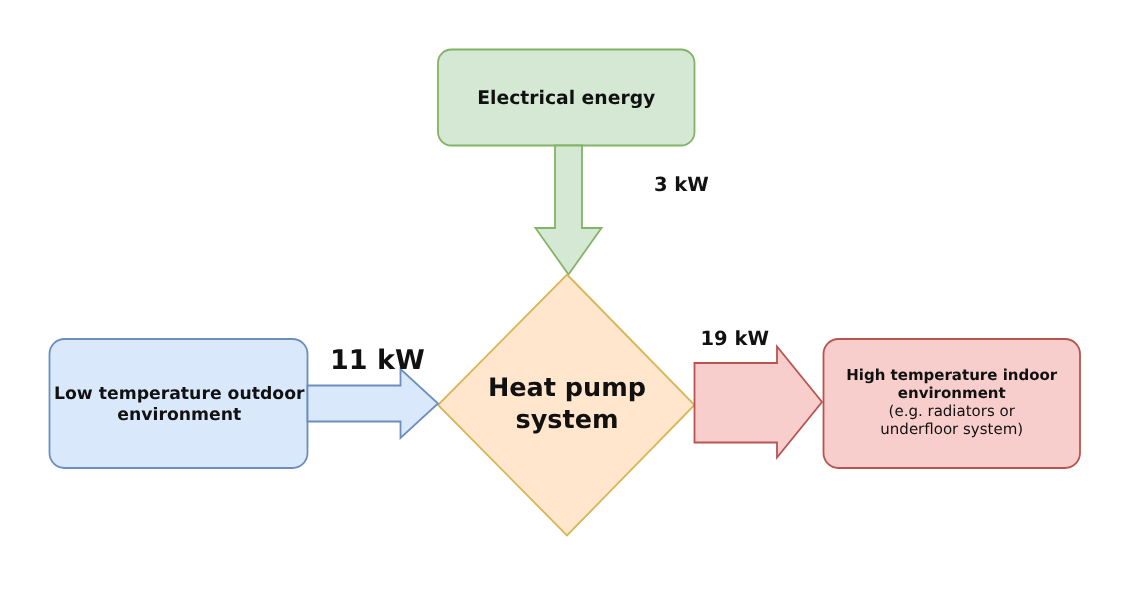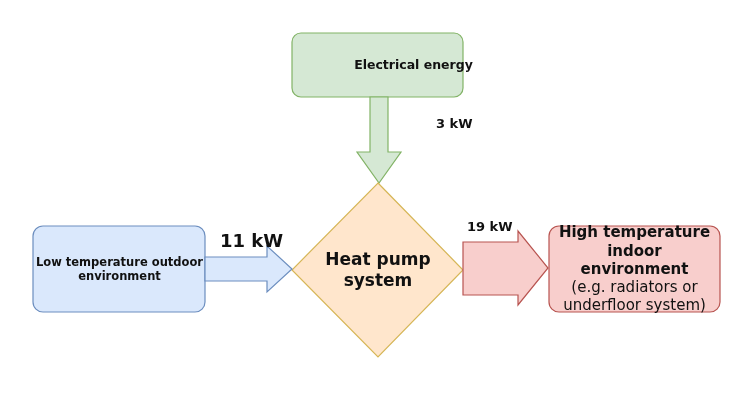--- a/index.html
+++ b/index.html
@@ -23,38 +23,38 @@
 
   <rect x="33" y="226" width="172" height="86" rx="10" ry="10" fill="#dae8fc" stroke="#6c8ebf" stroke-width="1.2"></rect>
 
   <path d="M205,257 L267,257 L267,246 L292,269 L267,292 L267,281 L205,281 Z" fill="#dae8fc" stroke="#6c8ebf" stroke-width="1.2"></path>
 
   <path d="M463,242 L518,242 L518,231 L548,268 L518,305 L518,295 L463,295 Z" fill="#f8cecc" stroke="#b85450" stroke-width="1.2"></path>
 
   <rect x="549" y="226" width="171" height="86" rx="10" ry="10" fill="#f8cecc" stroke="#b85450" stroke-width="1.2"></rect>
 </svg>
 
-<div class="lbl box-text bold" style="left:292px; top:33px; width:171px; height:64px; font-size:12.5px;margin-left:36px;">
+<div class="lbl box-text bold" style="left:292px; top:33px; width:171px; height:64px; font-size:12.5px;">
   <span>Electrical energy</span>
 </div>
 
 <div class="lbl bold" style="left:392px; top:116px; font-size:13px;margin-left:44px;">3 kW</div>
 
 <div class="lbl box-text bold" style="left:300px; top:240px; width:156px; height:60px; font-size:17px;">
   <span>Heat pump</span>
   <span>system</span>
 </div>
 
 <div class="lbl box-text" style="left:33px; top:226px; width:173px; height:86px; font-size:11.5px;">
   <span class="bold">Low temperature outdoor</span>
   <span class="bold">environment</span>
 </div>
 
 <div class="lbl bold" style="left:220px; top:230px; font-size:18px;">11 kW</div>
 
 <div class="lbl bold" style="left:467px; top:219px; font-size:13px;">19 kW</div>
 
-<div class="lbl box-text" style="left:549px; top:226px; width:171px; height:86px; font-size:15px;">
+<div class="lbl box-text" style="left:549px; top:226px; width:171px; height:86px; font-size:10px;">
   <span class="bold">High temperature indoor</span>
   <span class="bold">environment</span>
   <span>(e.g. radiators or</span>
   <span>underfloor system)</span>
 </div>
 
 </body></html>

